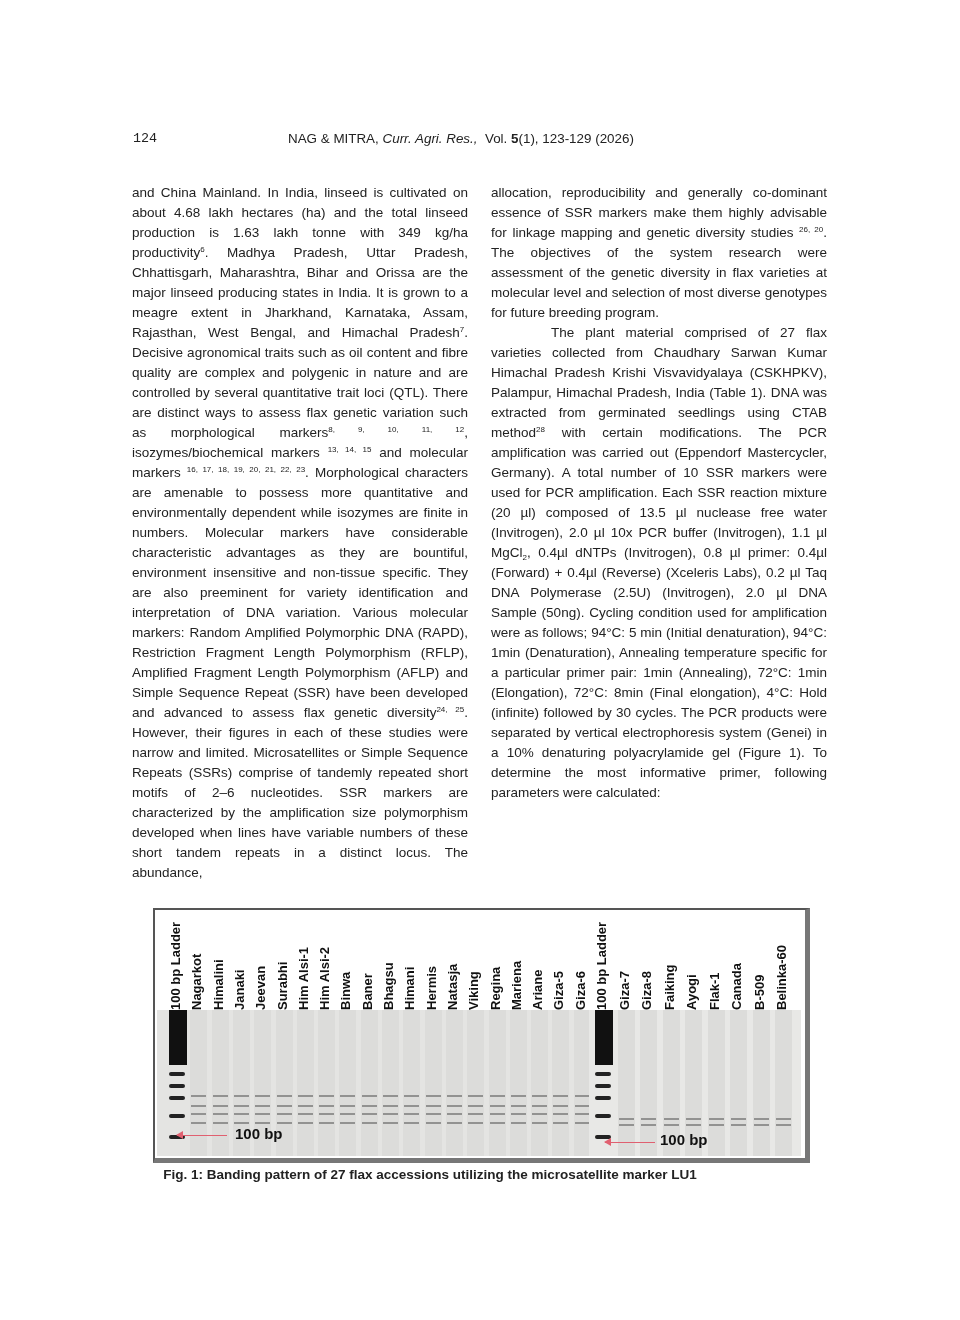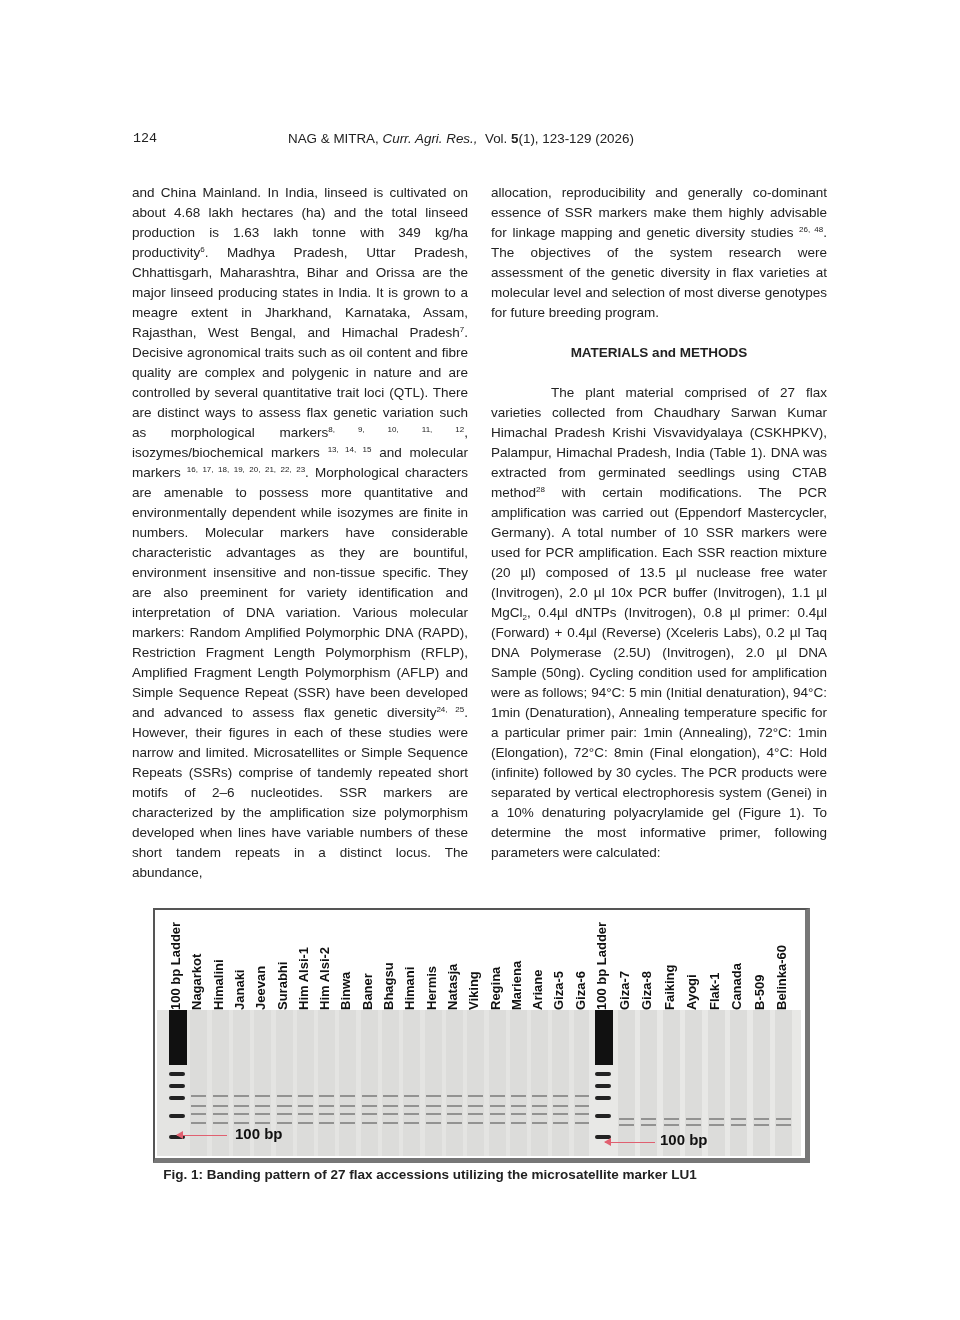--- a/index.html
+++ b/index.html
@@ -41,22 +41,21 @@
 <div class="running-head">
   <span class="page-number">124</span>
   <span class="journal-line"><span>NAG &amp; MITRA,</span> <i>Curr. Agri. Res.,</i>&nbsp; <span>Vol.</span> <b>5</b><span>(1), 123-129 (2026)</span></span>
 </div>
 
 <div class="col left">
   <p><span>and China Mainland. In India, linseed is cultivated on about 4.68 lakh hectares (ha) and the total linseed production is 1.63 lakh tonne with 349 kg/ha productivity</span><sup>6</sup><span>. Madhya Pradesh, Uttar Pradesh, Chhattisgarh, Maharashtra, Bihar and Orissa are the major linseed producing states in India. It is grown to a meagre extent in Jharkhand, Karnataka, Assam, Rajasthan, West Bengal, and Himachal Pradesh</span><sup>7</sup><span>. Decisive agronomical traits such as oil content and fibre quality are complex and polygenic in nature and are controlled by several quantitative trait loci (QTL). There are distinct ways to assess flax genetic variation such as morphological markers</span><sup>8, 9, 10, 11, 12</sup><span>, isozymes/biochemical markers </span><sup>13, 14, 15</sup><span> and molecular markers </span><sup>16, 17, 18, 19, 20, 21, 22, 23</sup><span>. Morphological characters are amenable to possess more quantitative and environmentally dependent while isozymes are finite in numbers. Molecular markers have considerable characteristic advantages as they are bountiful, environment insensitive and non-tissue specific. They are also preeminent for variety identification and interpretation of DNA variation. Various molecular markers: Random Amplified Polymorphic DNA (RAPD), Restriction Fragment Length Polymorphism (RFLP), Amplified Fragment Length Polymorphism (AFLP) and Simple Sequence Repeat (SSR) have been developed and advanced to assess flax genetic diversity</span><sup>24, 25</sup><span>. However, their figures in each of these studies were narrow and limited. Microsatellites or Simple Sequence Repeats (SSRs) comprise of tandemly repeated short motifs of 2–6 nucleotides. SSR markers are characterized by the amplification size polymorphism developed when lines have variable numbers of these short tandem repeats in a distinct locus. The abundance,</span></p>
 </div>
 
 <div class="col right">
-  <p><span>allocation, reproducibility and generally co-dominant essence of SSR markers make them highly advisable for linkage mapping and genetic diversity studies </span><sup>26, 48</sup><span>. The objectives of the system research were assessment of the genetic diversity in flax varieties at molecular level and selection of most diverse genotypes for future breeding program.</span></p>
-  <p class="section-heading">MATERIALS and METHODS</p>
+  <p><span>allocation, reproducibility and generally co-dominant essence of SSR markers make them highly advisable for linkage mapping and genetic diversity studies </span><sup>26, 20</sup><span>. The objectives of the system research were assessment of the genetic diversity in flax varieties at molecular level and selection of most diverse genotypes for future breeding program.</span></p>
   <p class="indent"><span>The plant material comprised of 27 flax varieties collected from Chaudhary Sarwan Kumar Himachal Pradesh Krishi Visvavidyalaya (CSKHPKV), Palampur, Himachal Pradesh, India (Table 1). DNA was extracted from germinated seedlings using CTAB method</span><sup>28</sup><span> with certain modifications. The PCR amplification was carried out (Eppendorf Mastercycler, Germany). A total number of 10 SSR markers were used for PCR amplification. Each SSR reaction mixture (20 µl) composed of 13.5 µl nuclease free water (Invitrogen), 2.0 µl 10x PCR buffer (Invitrogen), 1.1 µl MgCl</span><sub>2</sub><span>, 0.4µl dNTPs (Invitrogen), 0.8 µl primer: 0.4µl (Forward) + 0.4µl (Reverse) (Xceleris Labs), 0.2 µl Taq DNA Polymerase (2.5U) (Invitrogen), 2.0 µl DNA Sample (50ng). Cycling condition used for amplification were as follows; 94°C: 5 min (Initial denaturation), 94°C: 1min (Denaturation), Annealing temperature specific for a particular primer pair: 1min (Annealing), 72°C: 1min (Elongation), 72°C: 8min (Final elongation), 4°C: Hold (infinite) followed by 30 cycles. The PCR products were separated by vertical electrophoresis system (Genei) in a 10% denaturing polyacrylamide gel (Figure 1). To determine the most informative primer, following parameters were calculated:</span></p>
 </div>
 
 <div class="figure">
   <div class="lane-labels" id="lane-labels">
       <span class="lane-label" style="left: 28px;">100 bp Ladder</span>
       <span class="lane-label" style="left: 49.3px;">Nagarkot</span>
       <span class="lane-label" style="left: 70.6px;">Himalini</span>
       <span class="lane-label" style="left: 91.9px;">Janaki</span>
       <span class="lane-label" style="left: 113.2px;">Jeevan</span>

